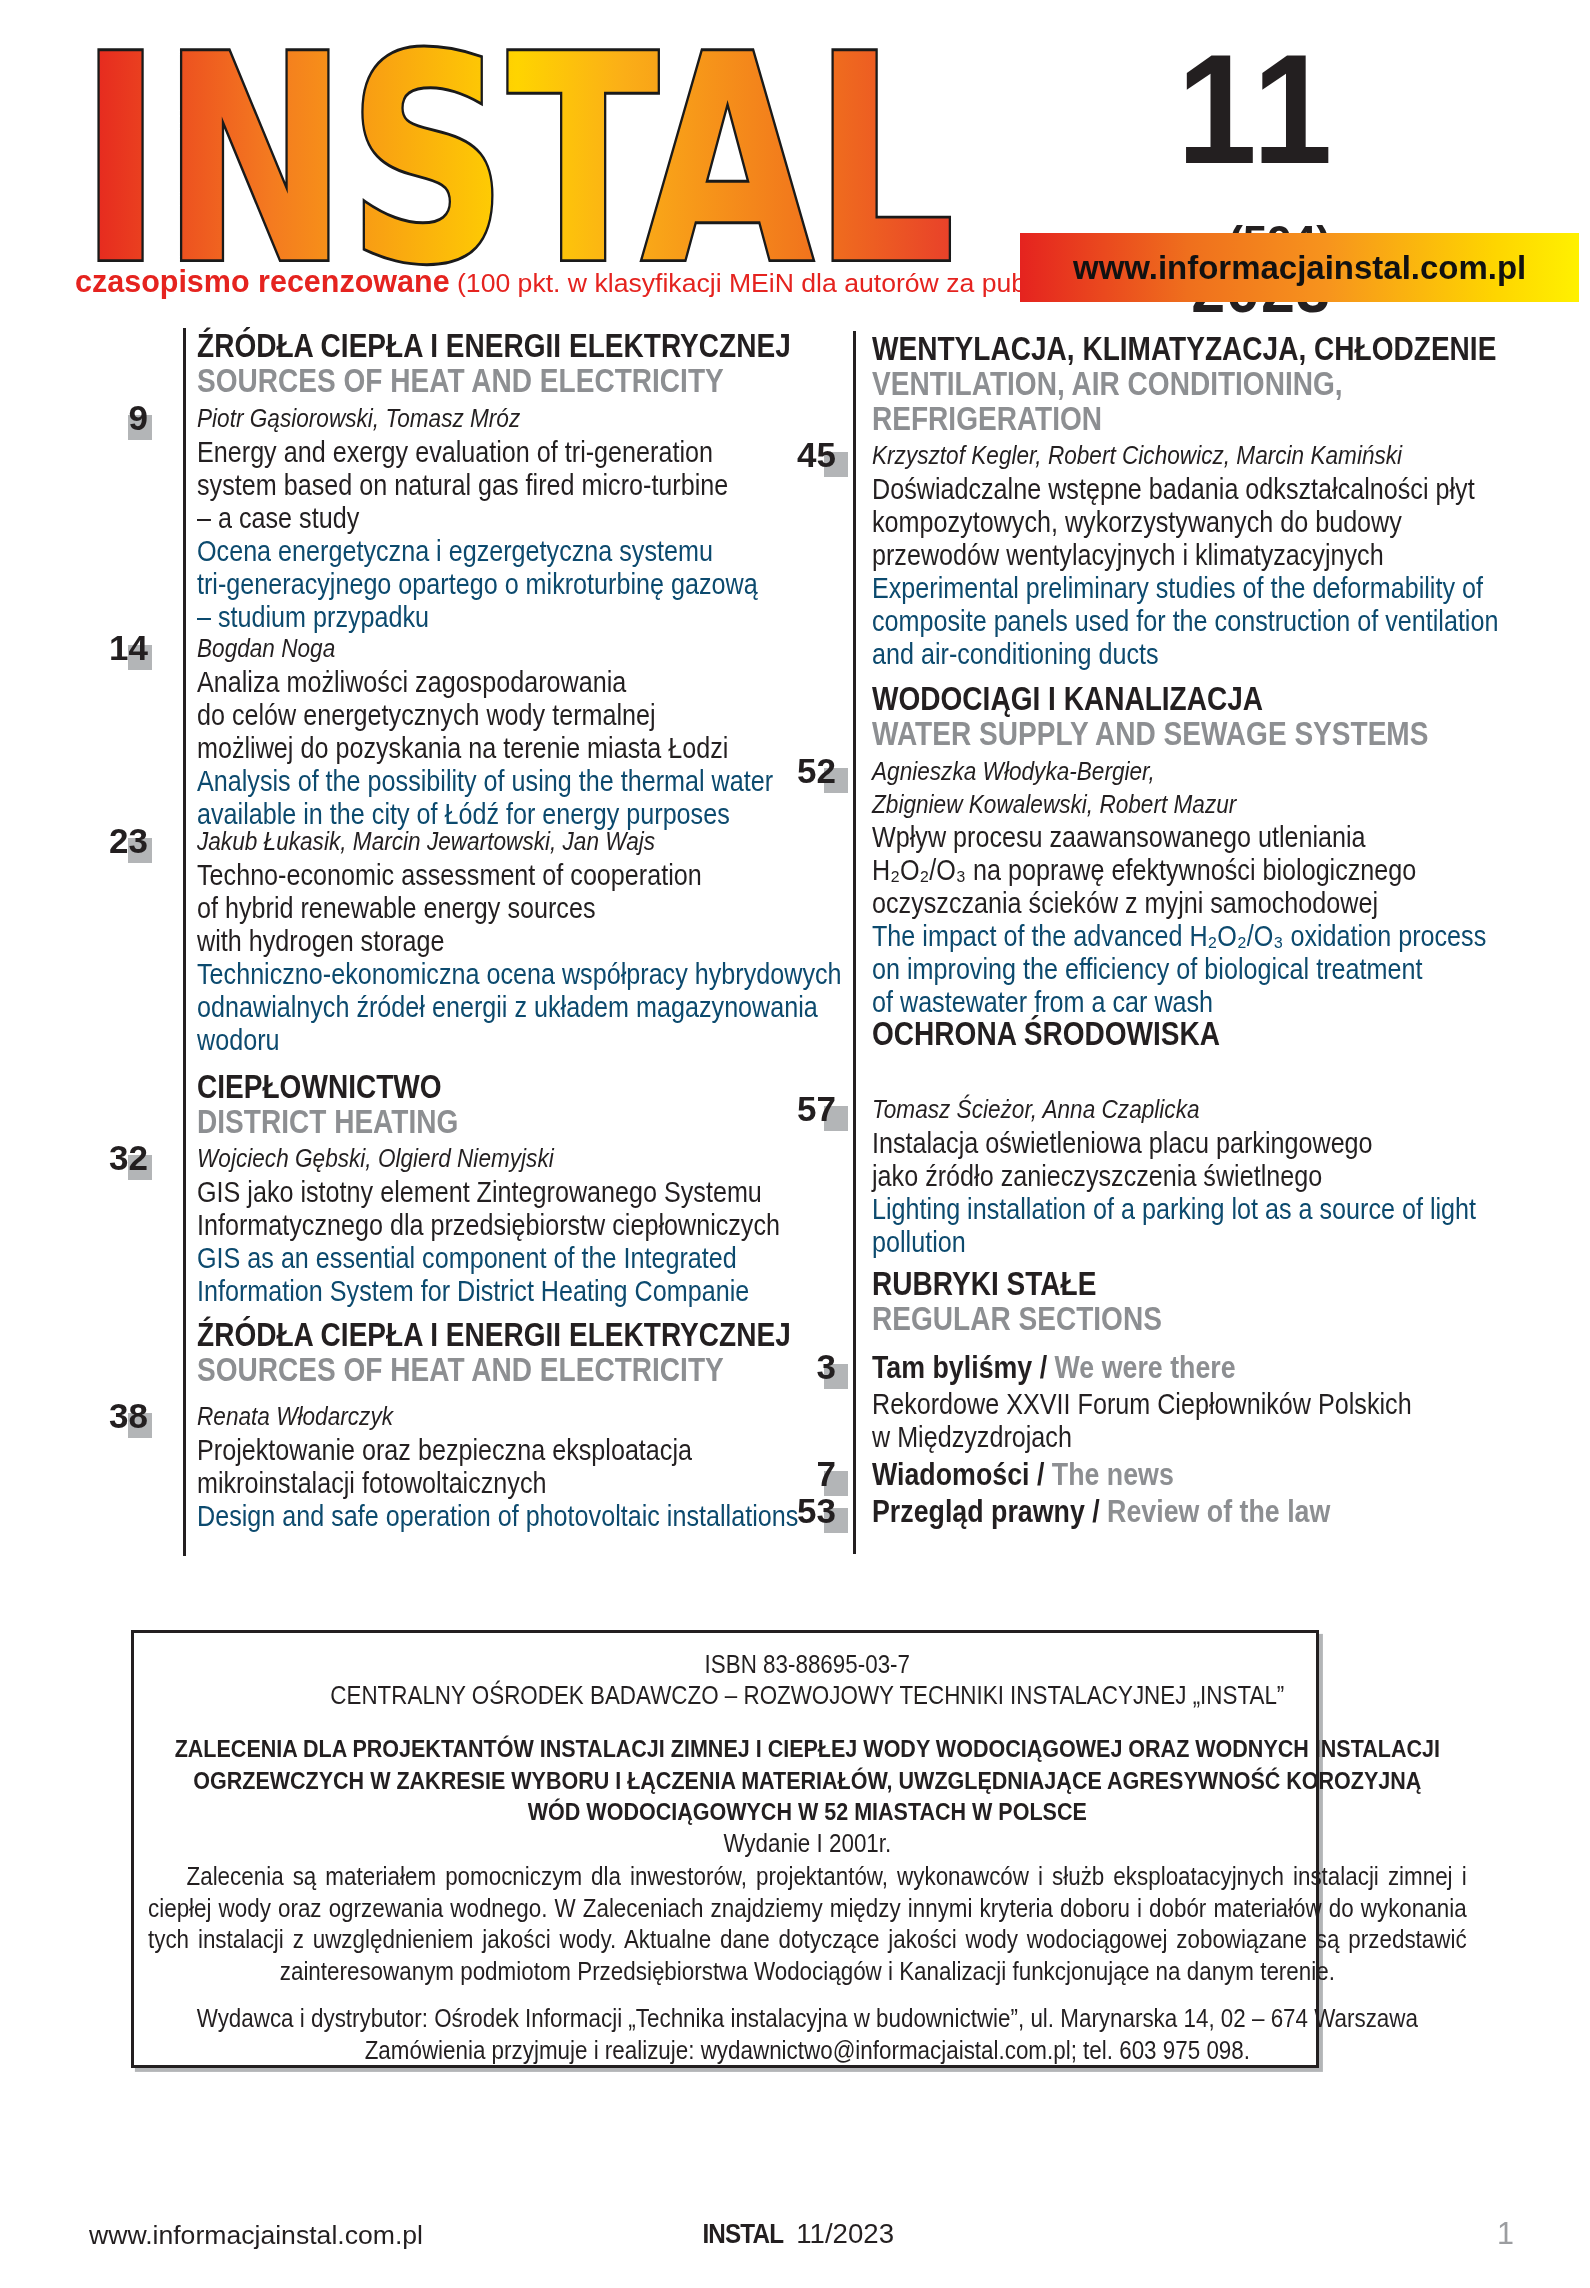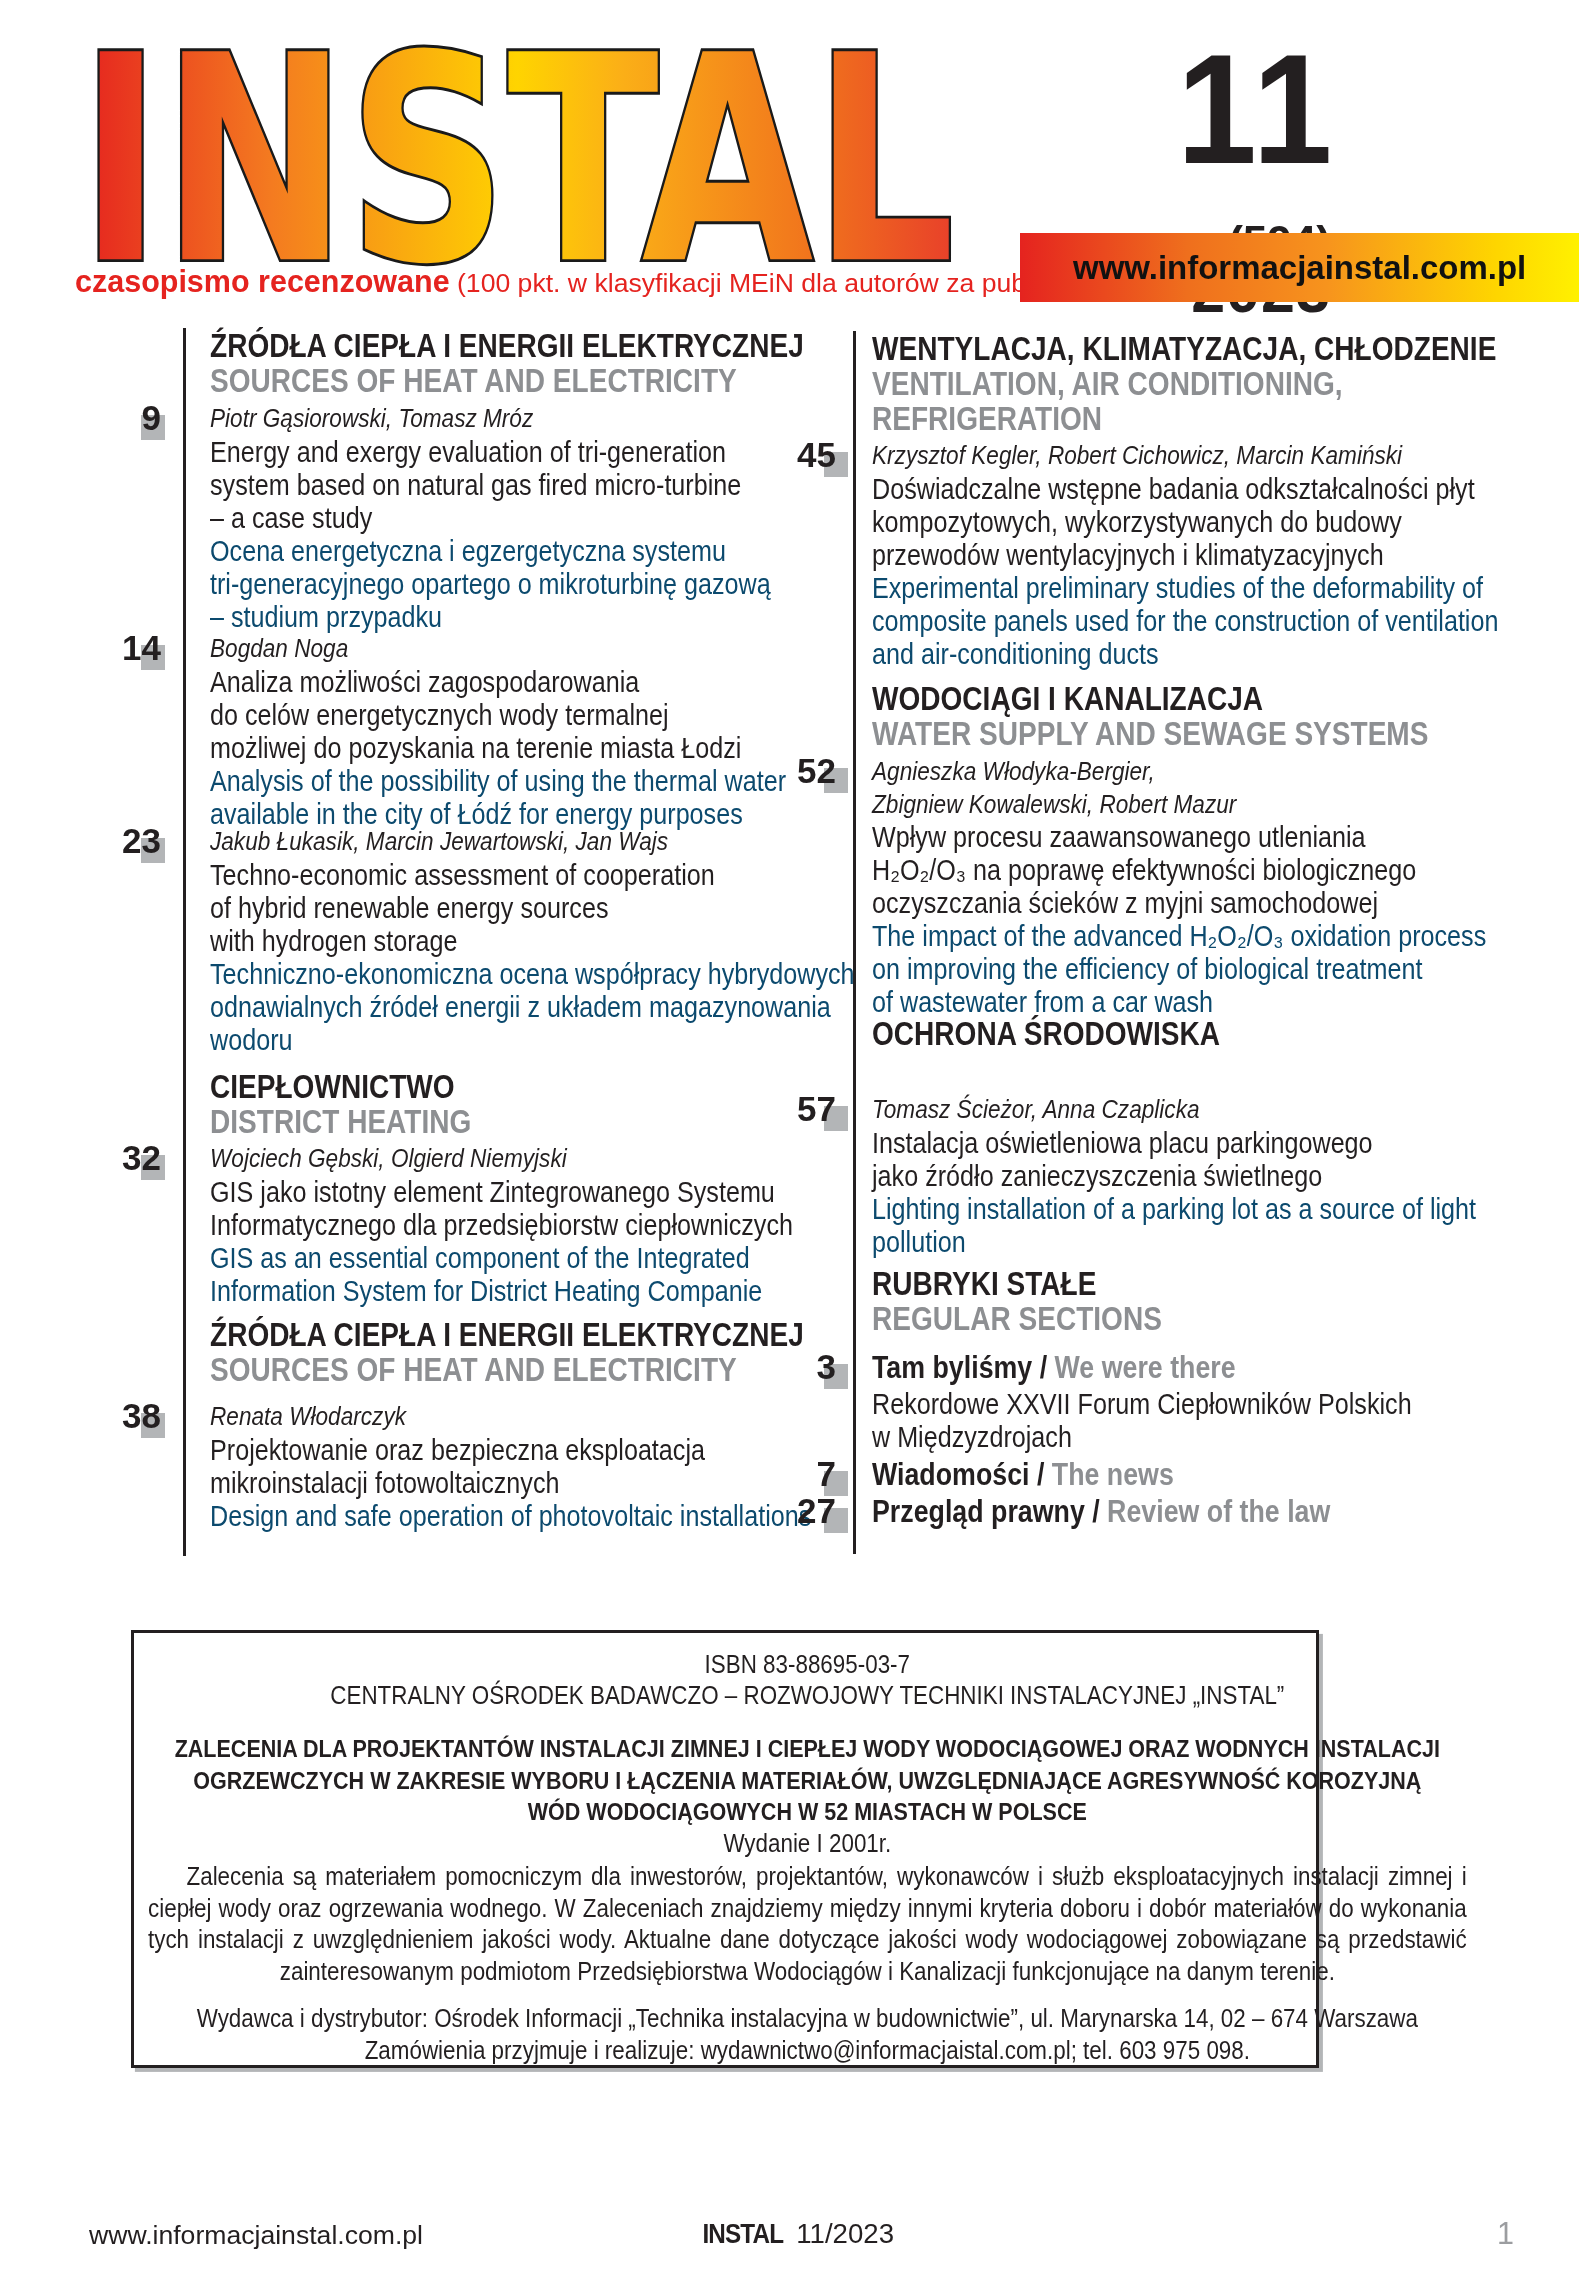--- a/index.html
+++ b/index.html
@@ -19,21 +19,21 @@
   #issue-sub{margin-left:5.9px;margin-top:37px;text-align:right;width:148px;}
   #issue-series{font-size:44px;font-weight:bold;line-height:43px;}
   #issue-year{font-size:61px;font-weight:bold;line-height:57px;letter-spacing:1px;}
   #banner{position:absolute;left:1020px;top:233px;width:559px;height:69px;display:flex;align-items:center;justify-content:center;background:linear-gradient(90deg,#e5231f 0%,#ef6f1d 30%,#f7941d 55%,#fed500 85%,#fff100 100%);}
   #banner span{font-weight:bold;font-size:34px;color:#111;transform:scaleX(0.97);white-space:pre;}
 
   
   .vline{position:absolute;width:3px;background:#231f20;}
   .entry{position:absolute;}
   .entry .body{margin-left:138px;}
-  .col-l .entry{left:72px;width:739px;}
+  .col-l .entry{left:59px;width:739px;}
   .col-r .entry{left:749px;width:778px;}
   .col-r .entry .body{margin-left:123px;}
   .num{position:absolute;top:2px;width:89px;text-align:right;font-size:35px;font-weight:bold;line-height:32.5px;z-index:2;}
   .col-r .num{width:87px;}
   .numshadow{position:absolute;width:23.6px;height:25.6px;background:#b3b5b7;top:14.8px;z-index:1;}
   .col-l .numshadow{left:69px;}
   .col-r .numshadow{left:75px;}
   .sec-pl{font-size:33px;font-weight:bold;line-height:35px;}
   .sec-en{font-size:33px;font-weight:bold;line-height:35px;color:#8d8f92;}
   .authors{font-size:26.6px;line-height:32.5px;font-style:italic;padding-top:2px;}
@@ -264,21 +264,21 @@
   <div class="entry" style="top:1456px;">
     <span class="numshadow"></span>
     <span class="num">7</span>
     <div class="body">
       <div class="reg-line"><span class="cond"><span class="black">Wiadomości</span><span class="sep"> / </span><span class="gray">The news</span></span></div>
     </div>
   </div>
 
   <div class="entry" style="top:1493px;">
     <span class="numshadow"></span>
-    <span class="num">27</span>
+    <span class="num">53</span>
     <div class="body">
       <div class="reg-line"><span class="cond"><span class="black">Przegląd prawny</span><span class="sep"> / </span><span class="gray">Review of the law</span></span></div>
     </div>
   </div>
 
 </div>
 
 <div id="info-box">
   <div class="box-center">ISBN 83-88695-03-7</div>
   <div class="box-center">CENTRALNY OŚRODEK BADAWCZO – ROZWOJOWY TECHNIKI INSTALACYJNEJ „INSTAL”</div>

